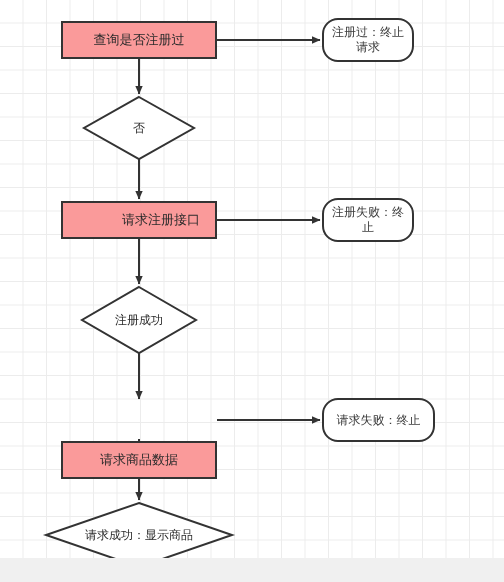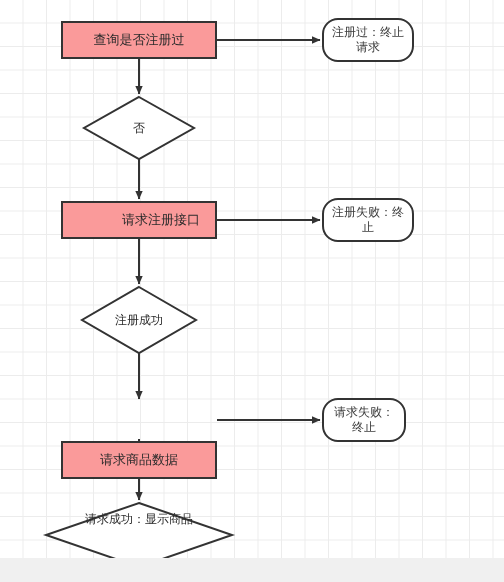--- a/index.html
+++ b/index.html
@@ -124,31 +124,31 @@
   </div>
 
   <div class="node terminator" style="left:322px; top:18px; width:92px; height:44px;">
     <span>注册过：终止请求</span>
   </div>
 
   <div class="node terminator" style="left:322px; top:198px; width:92px; height:44px;padding-left:6px;">
     <span>注册失败：终止</span>
   </div>
 
-  <div class="node terminator" style="left:322px; top:398px; width:84px; height:44px;">
+  <div class="node terminator" style="left:322px; top:398px; width:113px; height:44px;">
     <span>请求失败：终止</span>
   </div>
 
   <div class="decision-label" style="left:84px; top:116px; width:110px; height:24px;">
     <span>否</span>
   </div>
 
   <div class="decision-label" style="left:82px; top:308px; width:114px; height:24px;align-items:center;">
     <span>注册成功</span>
   </div>
 
-  <div class="decision-label" style="left:49px; top:507px; width:180px; height:24px;">
+  <div class="decision-label" style="left:49px; top:523px; width:180px; height:24px;">
     <span>请求成功：显示商品</span>
   </div>
 
 </div>
 
 <div id="footer-strip"></div>
 
 </body></html>

